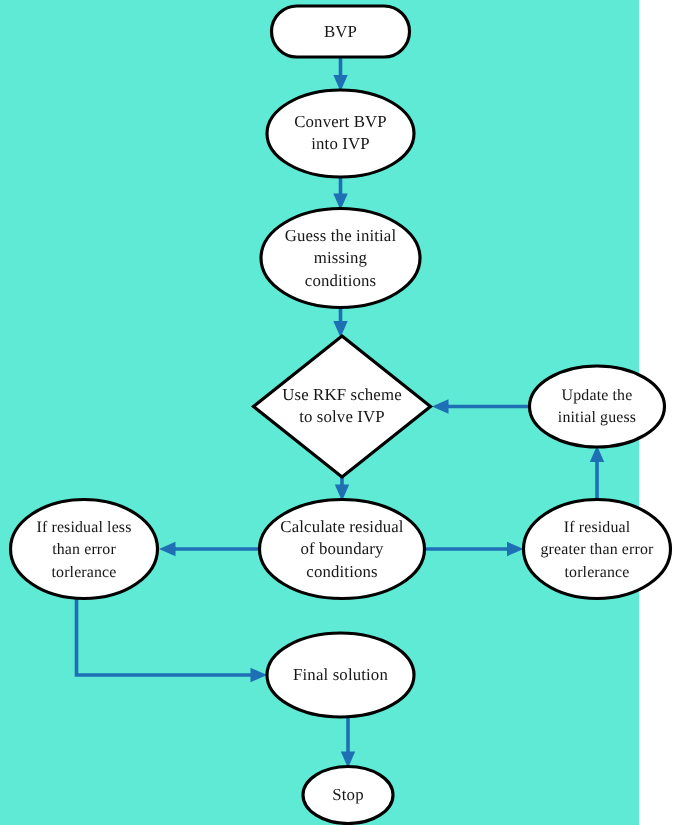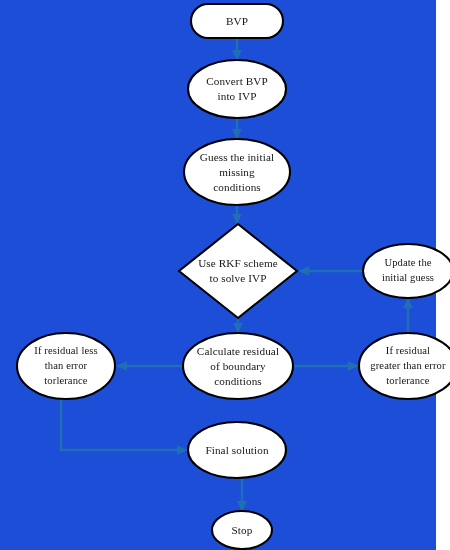--- a/index.html
+++ b/index.html
@@ -11,22 +11,21 @@
   body {
     width: 450px;
     height: 550px;
     overflow: hidden;
     font-family: "Liberation Serif", "DejaVu Serif", serif;
   }
   #flowchart-root {
     position: relative;
     width: 426px;
     height: 550px;
-    background: #1d4ed8;
-    padding-left: 10px;
+    background: #5eead4;
   }
   svg#flow-svg {
     display: block;
     width: 450px;
     height: 550px;
   }
   .node-shape {
     fill: #ffffff;
     stroke: #000000;
     stroke-width: 2.1;

